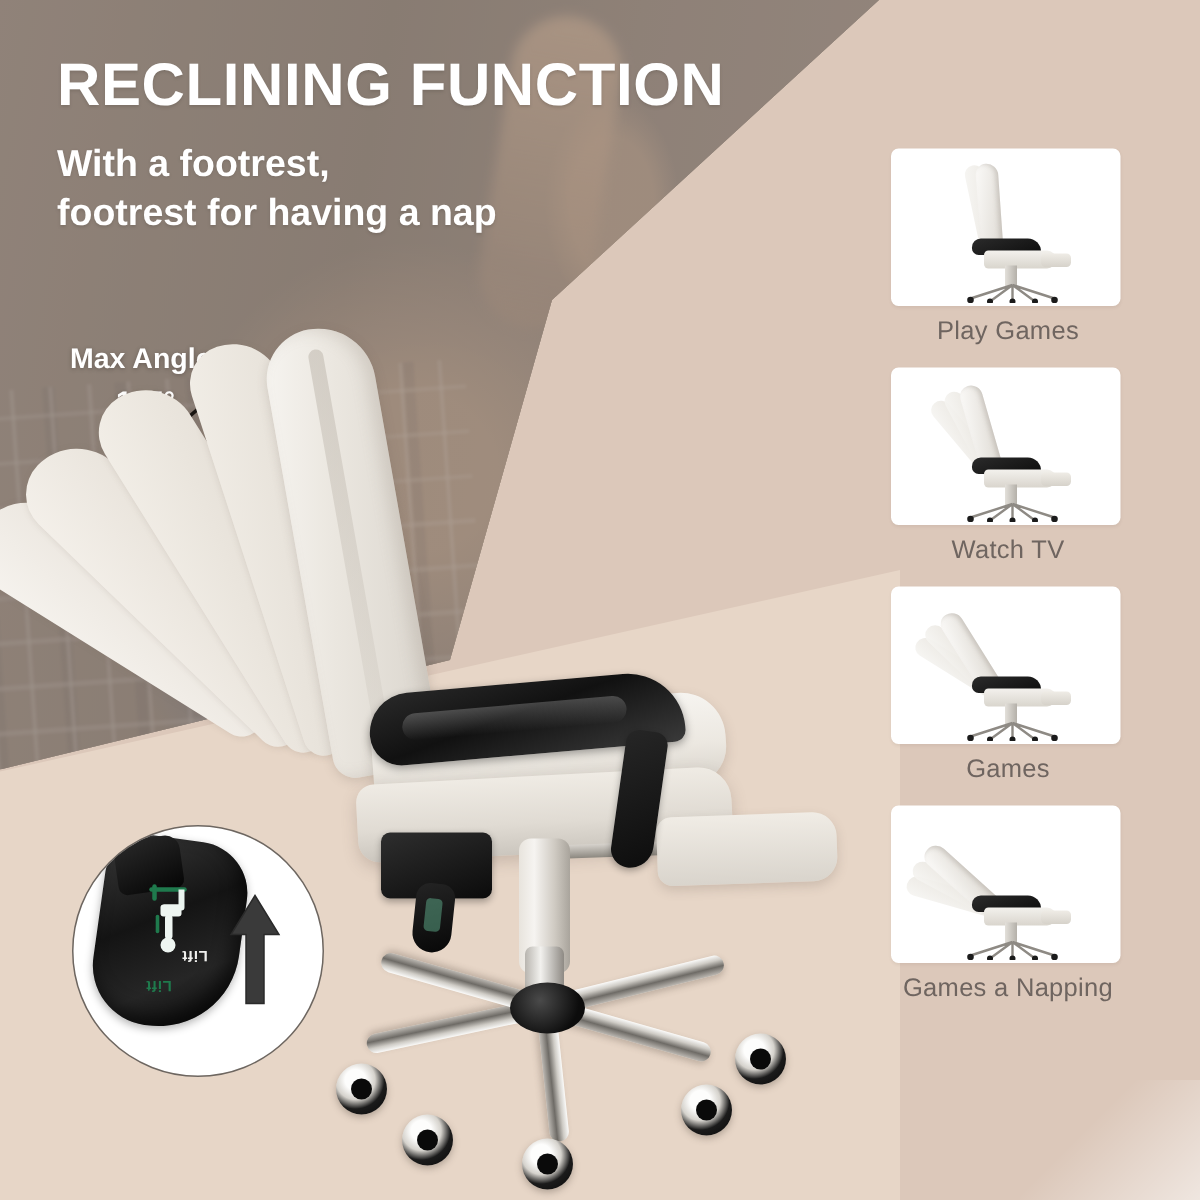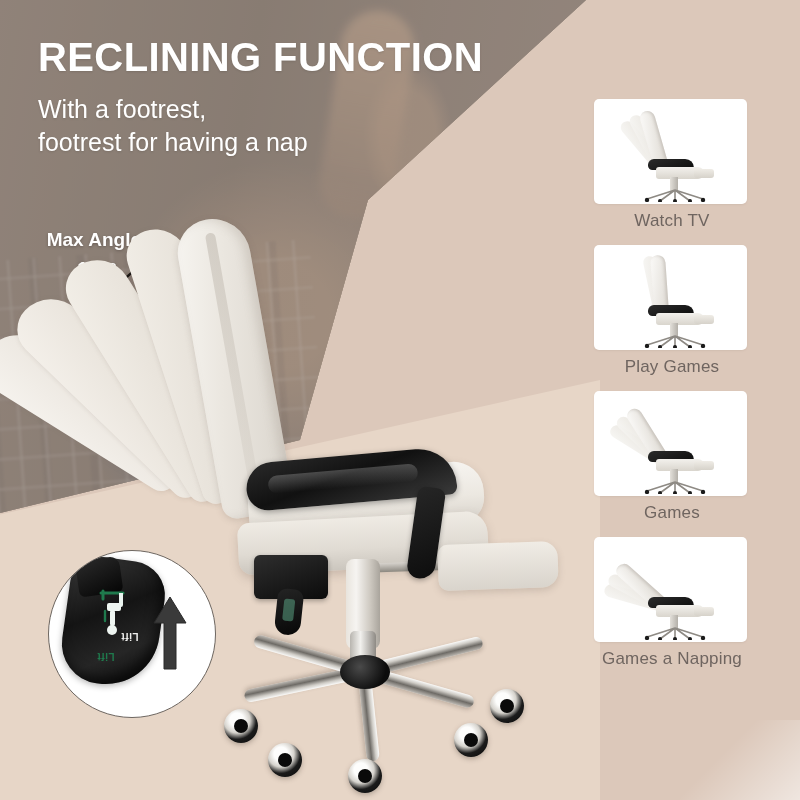--- a/index.html
+++ b/index.html
@@ -103,21 +103,21 @@
   .subline {
     position: absolute;
     left: 38px;
     top: 93px;
     color: #ffffff;
     font-size: 25px;
     font-weight: 400;
     line-height: 1.32;
     text-shadow: 0 1px 2px rgba(80,70,62,.25);
   }
-  .subline div { white-space: nowrap; }
+  .subline div { white-space: nowrap; font-weight: bold; }
 
   
   .angle-callout {
     position: absolute;
     left: 22px;
     top: 226px;
     width: 150px;
     text-align: center;
     color: #ffffff;
     font-size: 19px;
@@ -557,20 +557,44 @@
       <path d="M12 24 L 12 34" stroke="#1f7a4d" stroke-width="2.4" stroke-linecap="round"></path>
     </svg>
     <div class="lever-lift-word">Lift</div>
     <div class="lever-green-word">Lift</div>
     <svg class="up-arrow" viewBox="0 0 34 76">
       <path d="M17 2 L 33 28 L 23 28 L 23 74 L 11 74 L 11 28 L 1 28 Z" fill="#3a3a3a" stroke="#2a2a2a" stroke-width="1"></path>
     </svg>
   </div>
 
   <div class="cards">
+
+    <div class="card-item">
+      <div class="card-thumb">
+        <div class="mini">
+          <div class="mini-ghost" style="transform:rotate(-12deg)"></div>
+          <div class="mini-back" style="transform:rotate(-4deg)"></div>
+          <div class="mini-arm"></div>
+          <div class="mini-seat"></div>
+          <div class="mini-foot"></div>
+          <div class="mini-col"></div>
+          <div class="mini-base">
+            <svg viewBox="0 0 62 13" width="62" height="13">
+              <path d="M31 1 L 3 10 M31 1 L 59 10 M31 1 L 16 12 M31 1 L 46 12 M31 1 L 31 12" stroke="#8e8a84" stroke-width="1.6" fill="none"></path>
+              <circle cx="3" cy="11" r="2.2" fill="#1b1b1b"></circle>
+              <circle cx="59" cy="11" r="2.2" fill="#1b1b1b"></circle>
+              <circle cx="16" cy="12" r="2" fill="#1b1b1b"></circle>
+              <circle cx="46" cy="12" r="2" fill="#1b1b1b"></circle>
+              <circle cx="31" cy="12" r="2" fill="#1b1b1b"></circle>
+            </svg>
+          </div>
+        </div>
+      </div>
+      <div class="card-label">Play Games</div>
+    </div>
 
     <div class="card-item">
       <div class="card-thumb">
         <div class="mini">
           <div class="mini-ghost" style="transform:rotate(-40deg)"></div>
           <div class="mini-ghost" style="transform:rotate(-28deg)"></div>
           <div class="mini-back" style="transform:rotate(-16deg)"></div>
           <div class="mini-arm"></div>
           <div class="mini-seat"></div>
           <div class="mini-foot"></div>
@@ -586,44 +610,20 @@
             </svg>
           </div>
         </div>
       </div>
       <div class="card-label">Watch TV</div>
     </div>
 
     <div class="card-item">
       <div class="card-thumb">
         <div class="mini">
-          <div class="mini-ghost" style="transform:rotate(-12deg)"></div>
-          <div class="mini-back" style="transform:rotate(-4deg)"></div>
-          <div class="mini-arm"></div>
-          <div class="mini-seat"></div>
-          <div class="mini-foot"></div>
-          <div class="mini-col"></div>
-          <div class="mini-base">
-            <svg viewBox="0 0 62 13" width="62" height="13">
-              <path d="M31 1 L 3 10 M31 1 L 59 10 M31 1 L 16 12 M31 1 L 46 12 M31 1 L 31 12" stroke="#8e8a84" stroke-width="1.6" fill="none"></path>
-              <circle cx="3" cy="11" r="2.2" fill="#1b1b1b"></circle>
-              <circle cx="59" cy="11" r="2.2" fill="#1b1b1b"></circle>
-              <circle cx="16" cy="12" r="2" fill="#1b1b1b"></circle>
-              <circle cx="46" cy="12" r="2" fill="#1b1b1b"></circle>
-              <circle cx="31" cy="12" r="2" fill="#1b1b1b"></circle>
-            </svg>
-          </div>
-        </div>
-      </div>
-      <div class="card-label">Play Games</div>
-    </div>
-
-    <div class="card-item">
-      <div class="card-thumb">
-        <div class="mini">
           <div class="mini-ghost" style="transform:rotate(-58deg)"></div>
           <div class="mini-ghost" style="transform:rotate(-46deg)"></div>
           <div class="mini-back" style="transform:rotate(-32deg)"></div>
           <div class="mini-arm"></div>
           <div class="mini-seat"></div>
           <div class="mini-foot"></div>
           <div class="mini-col"></div>
           <div class="mini-base">
             <svg viewBox="0 0 62 13" width="62" height="13">
               <path d="M31 1 L 3 10 M31 1 L 59 10 M31 1 L 16 12 M31 1 L 46 12 M31 1 L 31 12" stroke="#8e8a84" stroke-width="1.6" fill="none"></path>

